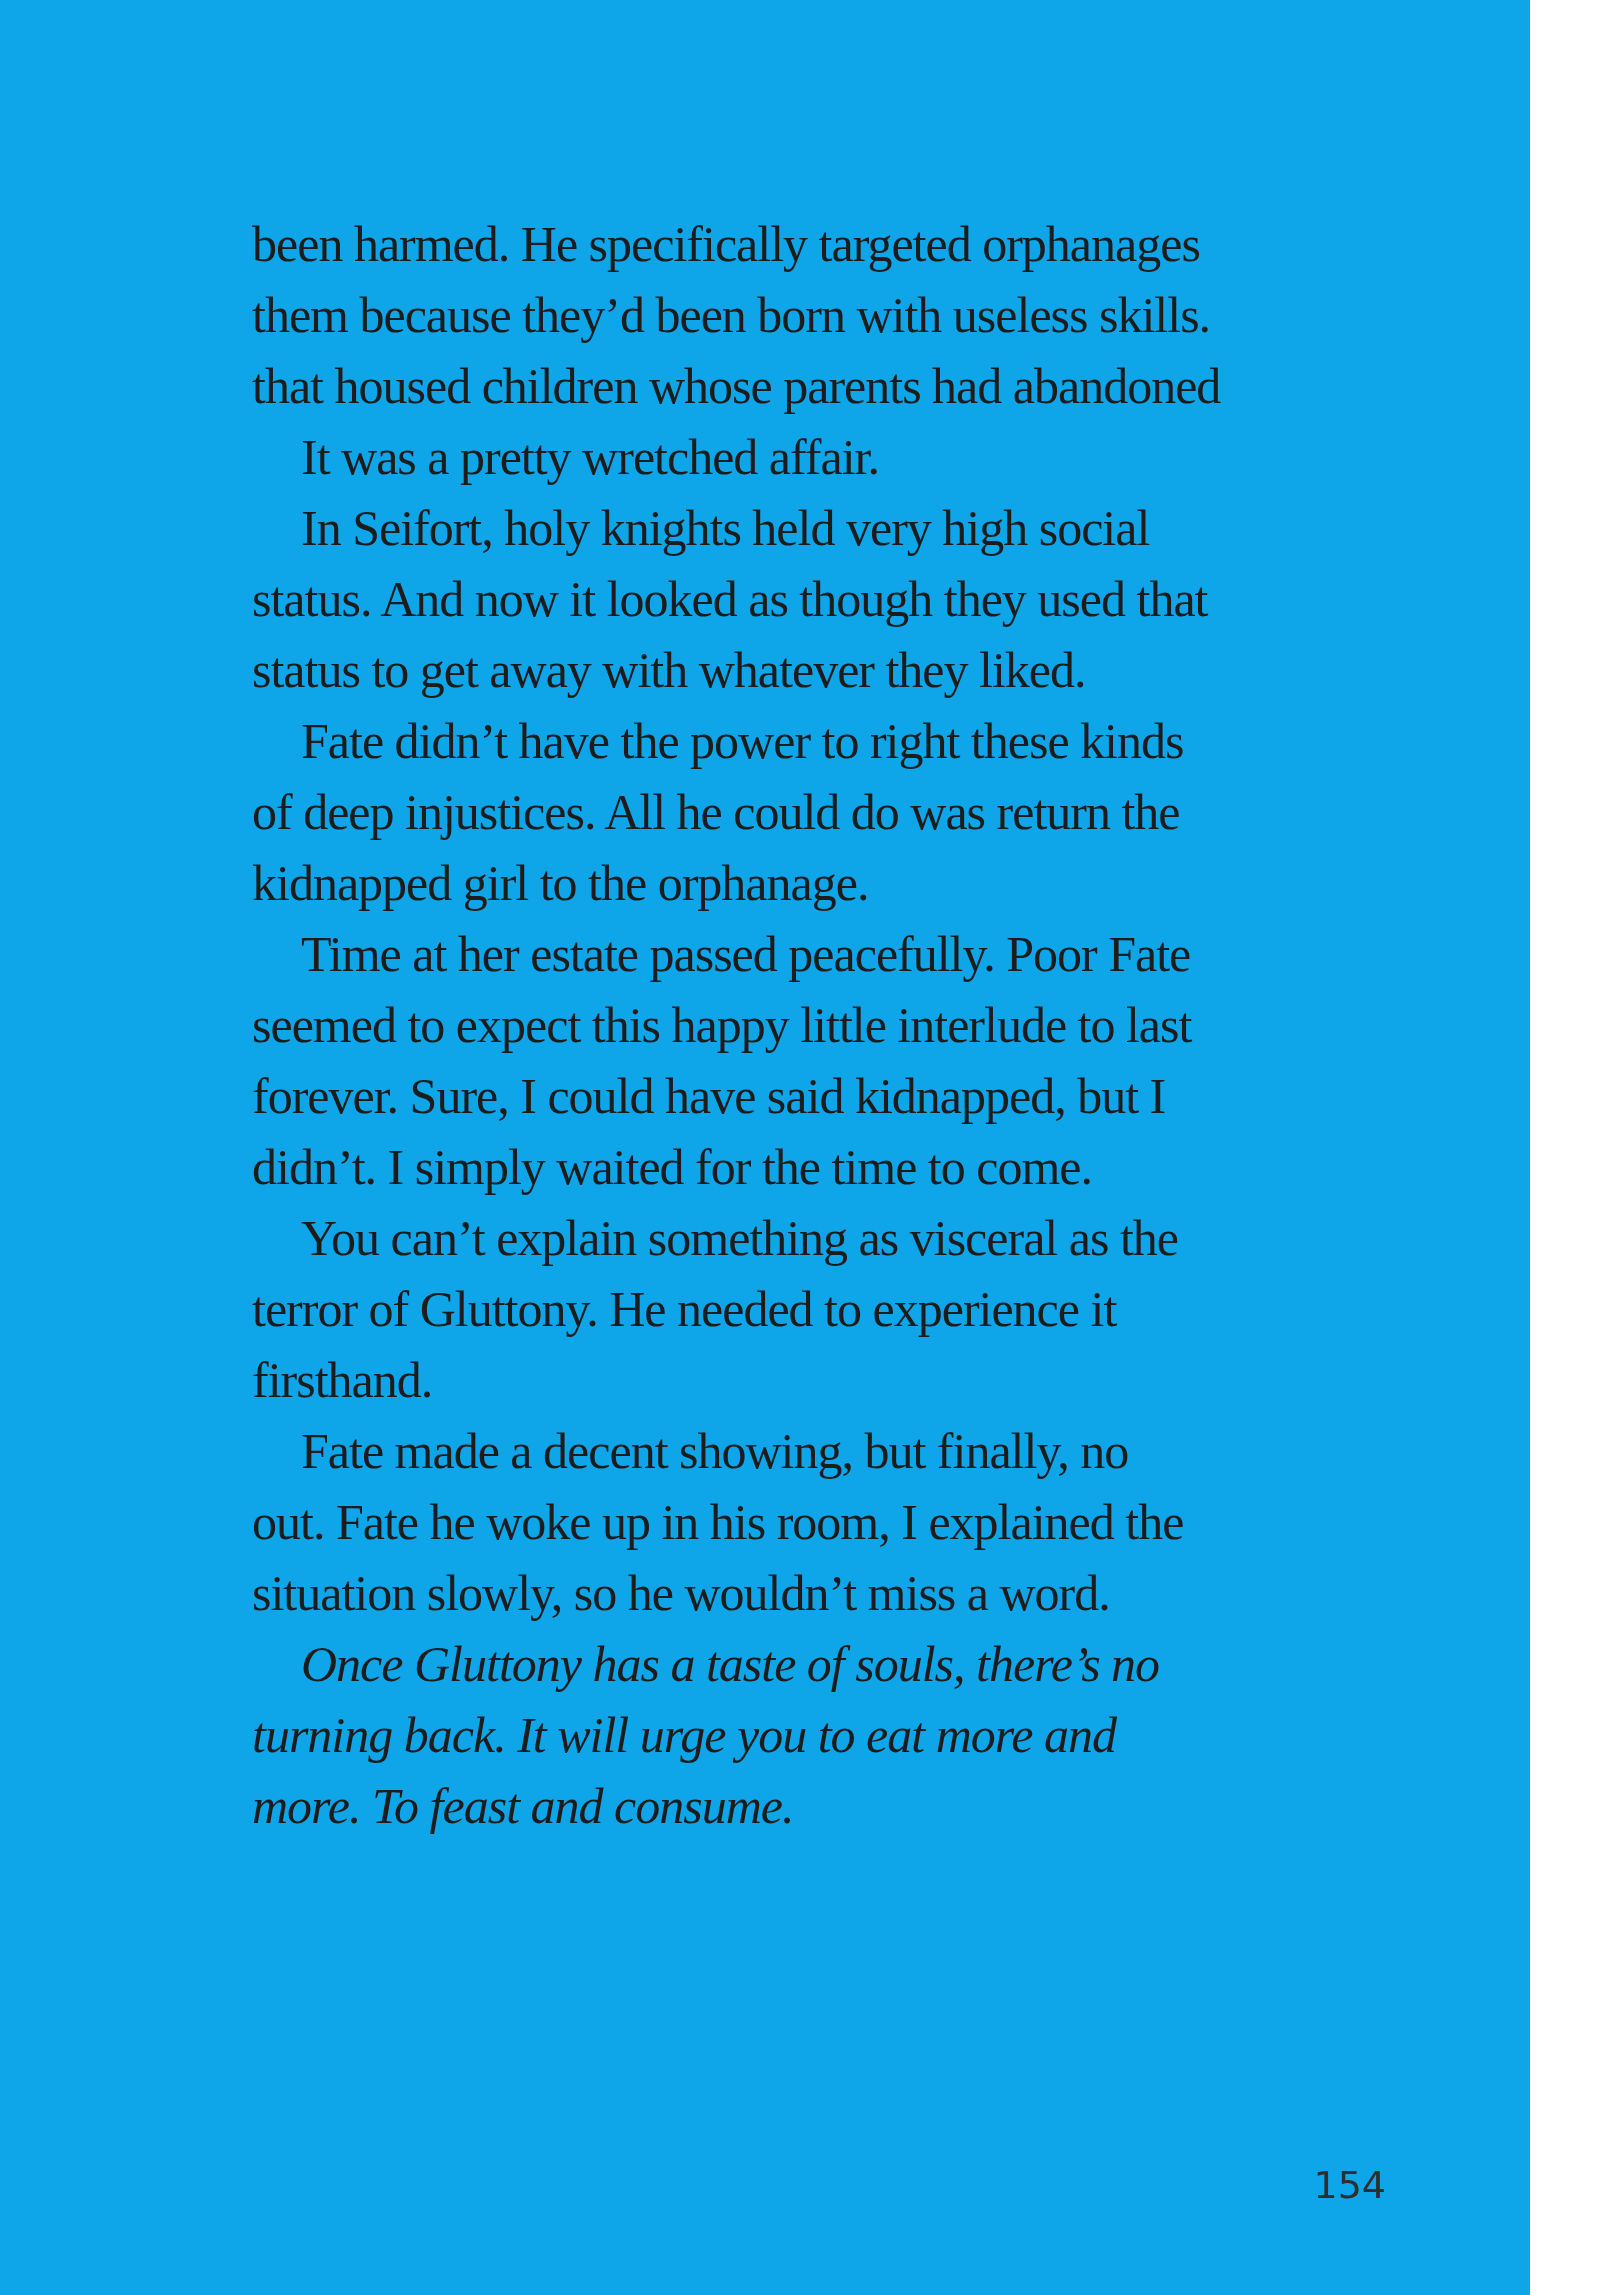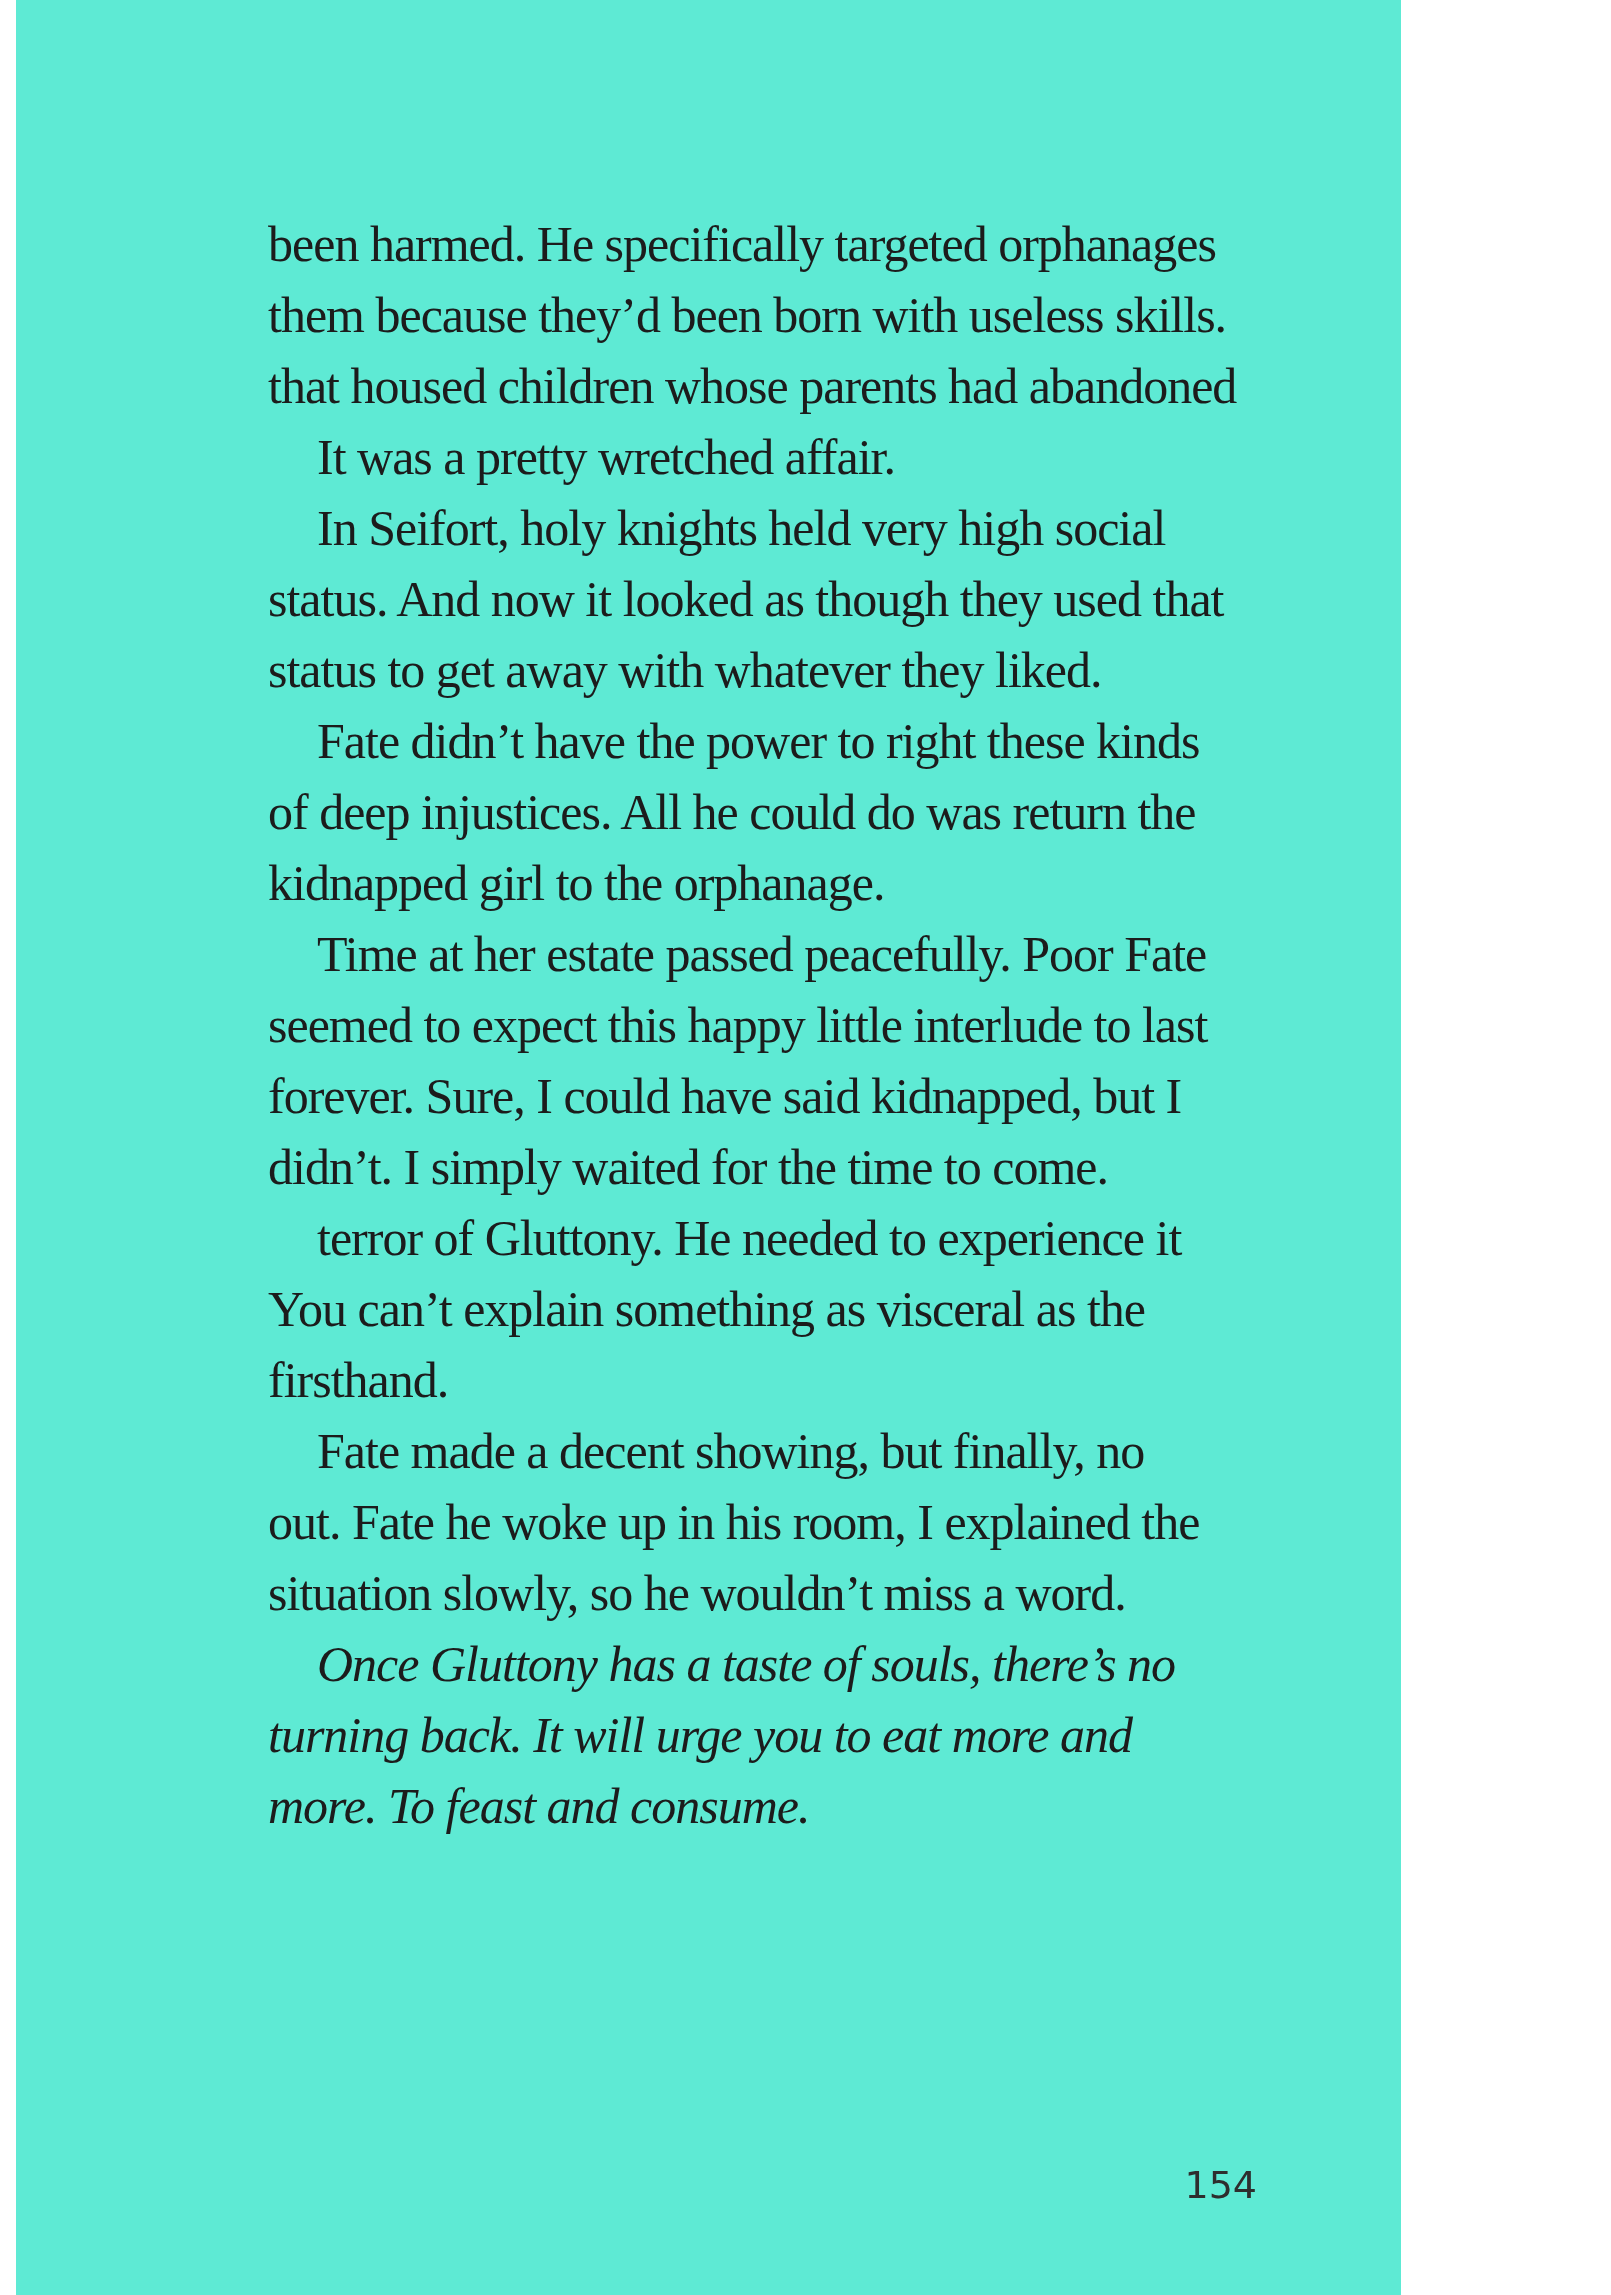--- a/index.html
+++ b/index.html
@@ -2,26 +2,25 @@
 <html style="font-size:12px"><head>
 <meta charset="utf-8">
 <style>
   html, body {
     margin: 0;
     padding: 0;
     background: #ffffff;
   }
   .page {
     position: relative;
-    width: 1385px;
+    width: 1530px;
     height: 2295px;
-    background: #5eead4;
+    background: #0ea5e9;
     overflow: hidden;
     font-family: "Liberation Serif", "DejaVu Serif", serif;
-    margin-left: 16px;
   }
   .text-body {
     position: absolute;
     left: 252px;
     top: 209px;
     width: 1194px;
     font-size: 50px;
     line-height: 71px;
     letter-spacing: -0.02em;
     color: #1c1c1c;
@@ -64,22 +63,22 @@
         <div class="line">of deep injustices. All he could do was return the</div>
         <div class="line">kidnapped girl to the orphanage.</div>
       </div>
       <div class="para indent">
         <div class="line">Time at her estate passed peacefully. Poor Fate</div>
         <div class="line">seemed to expect this happy little interlude to last</div>
         <div class="line">forever. Sure, I could have said kidnapped, but I</div>
         <div class="line">didn’t. I simply waited for the time to come.</div>
       </div>
       <div class="para indent">
+        <div class="line">You can’t explain something as visceral as the</div>
         <div class="line">terror of Gluttony. He needed to experience it</div>
-        <div class="line">You can’t explain something as visceral as the</div>
         <div class="line">firsthand.</div>
       </div>
       <div class="para indent">
         <div class="line">Fate made a decent showing, but finally, no</div>
         <div class="line">out. Fate he woke up in his room, I explained the</div>
         <div class="line">situation slowly, so he wouldn’t miss a word.</div>
       </div>
       <div class="para indent italic">
         <div class="line">Once Gluttony has a taste of souls, there’s no</div>
         <div class="line">turning back. It will urge you to eat more and</div>

